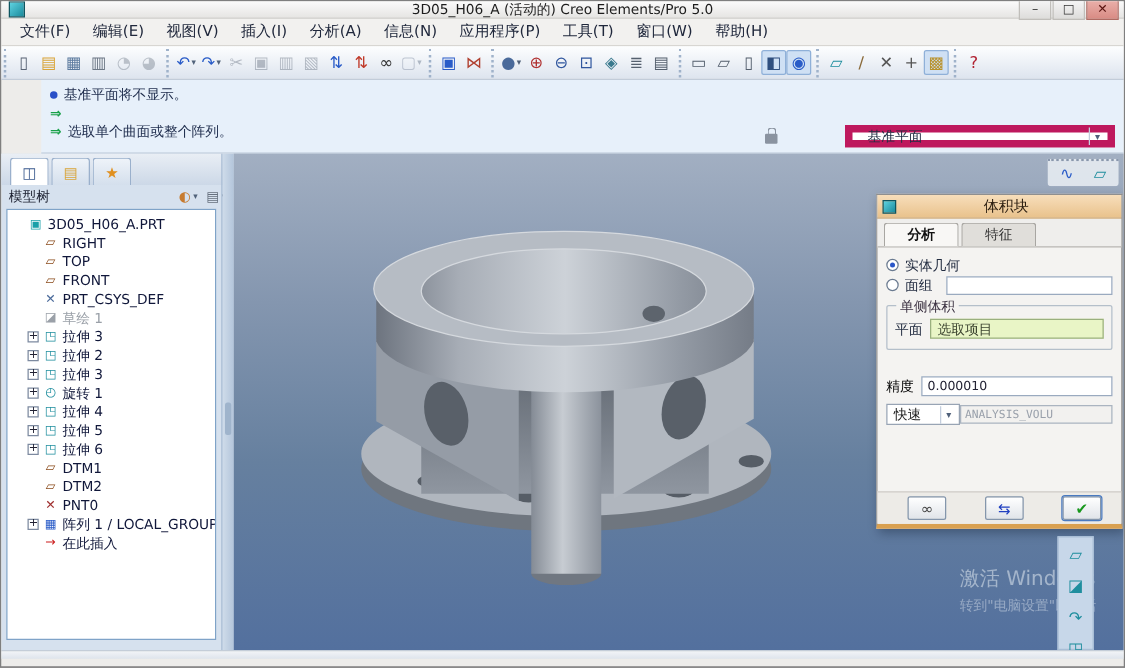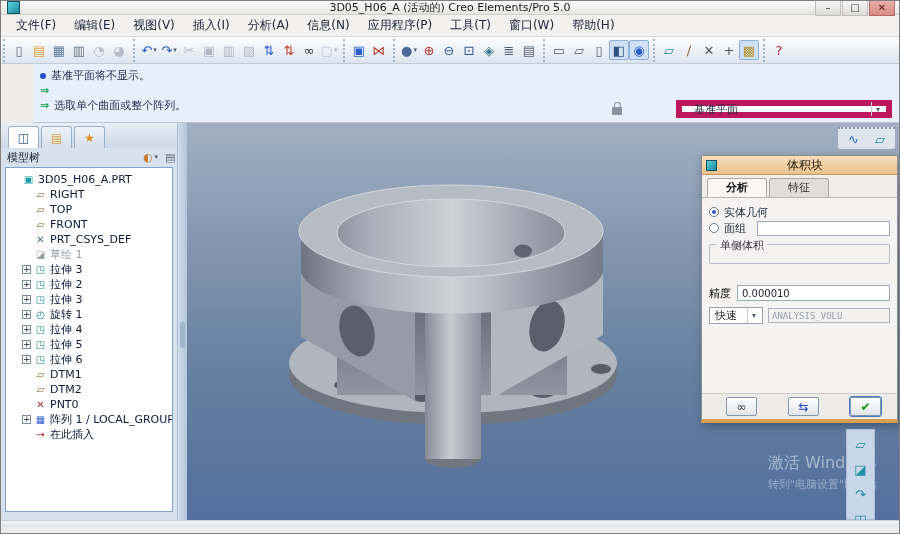--- a/index.html
+++ b/index.html
@@ -84,21 +84,21 @@
   .rlabel { color:#222c40; }
   .txt-field { height:15px; background:#fff; border:1px solid #9aaabf; flex:1; margin-left:6px; }
   .groupbox { margin-top:8px; border:1px solid #b4bfca; border-radius:2px; padding:10px 6px 8px; position:relative; }
   .group-label { position:absolute; top:-7px; left:7px; background:#f4f3f1; padding:0 3px; font-size:11px; color:#3a3040; }
   .plane-row { display:flex; align-items:center; gap:6px; }
   .plane-label { color:#222c40; }
   .green-field { flex:1; height:16px; background:#e9f5c6; border:1px solid #9ab07e; display:flex; align-items:center; padding:0 5px; color:#3c4430; }
   .prec-row { margin-top:21px; display:flex; align-items:center; gap:6px; }
   .prec-input { flex:1; height:16px; background:#fff; border:1px solid #9aaabf; font-size:10px; color:#223; padding:0 4px; font-family:"DejaVu Sans","Liberation Sans",sans-serif; }
   .result-box { margin-top:7px; height:54px; background:#f1f5f9; border:1px solid #a8b4c2; padding:3px 6px; color:#1c2a4a; font-size:11px; }
-  .bottom-row { margin-top:6px; display:flex; align-items:center; gap:5px; }
+  .bottom-row { margin-top:6px; display:flex; align-items:center; }
   .combo { width:104px; height:17px; background:#fff; border:1px solid #98a4b4; display:flex; align-items:center; justify-content:space-between; padding:0 2px 0 5px; color:#222; }
   .name-input { flex:1; height:15px; border:1px solid #aab4c0; background:#f2f1ef; color:#99a0ab; font-size:9px; padding:0 3px; font-family:"DejaVu Sans Mono","Liberation Mono",monospace; }
   .dlg-buttons { flex:none; height:26px; margin-top:5px; background:#edebe7; border-top:1px solid #cfccc7; display:flex; align-items:center; justify-content:space-between; padding:0 16px 0 24px; }
   .dbtn { width:31px; height:19px; background:linear-gradient(#ffffff,#e0e4e9); border:1px solid #8496ac; border-radius:2px; display:flex; align-items:center; justify-content:center; font-size:12px; line-height:1; }
   .dbtn.default { outline:1px solid #4a7ac0; }
 
   
   .statusbar { height:7px; background:linear-gradient(#f2f4f7,#dee4ec); border-top:1px solid #c4cdd8; }
 </style>
 </head>
@@ -476,20 +476,26 @@
             <span class="rdot sel"></span>
             <span class="rlabel">实体几何</span>
           </div>
           <div class="radio-row">
             <span class="rdot"></span>
             <span class="rlabel">面组</span>
             <span class="txt-field"></span>
           </div>
           <div class="groupbox">
             <span class="group-label">单侧体积</span>
+            <div class="plane-row">
+              <span class="plane-label">平面</span>
+              <div class="green-field">
+                <span>选取项目</span>
+              </div>
+            </div>
           </div>
           <div class="prec-row">
             <span>精度</span>
             <input class="prec-input" readonly="" value="0.000010" style="">
           </div>
           <div class="bottom-row">
             <div class="combo">
               <span>快速</span>
               <span class="combo-arrow">▾</span>
             </div>

